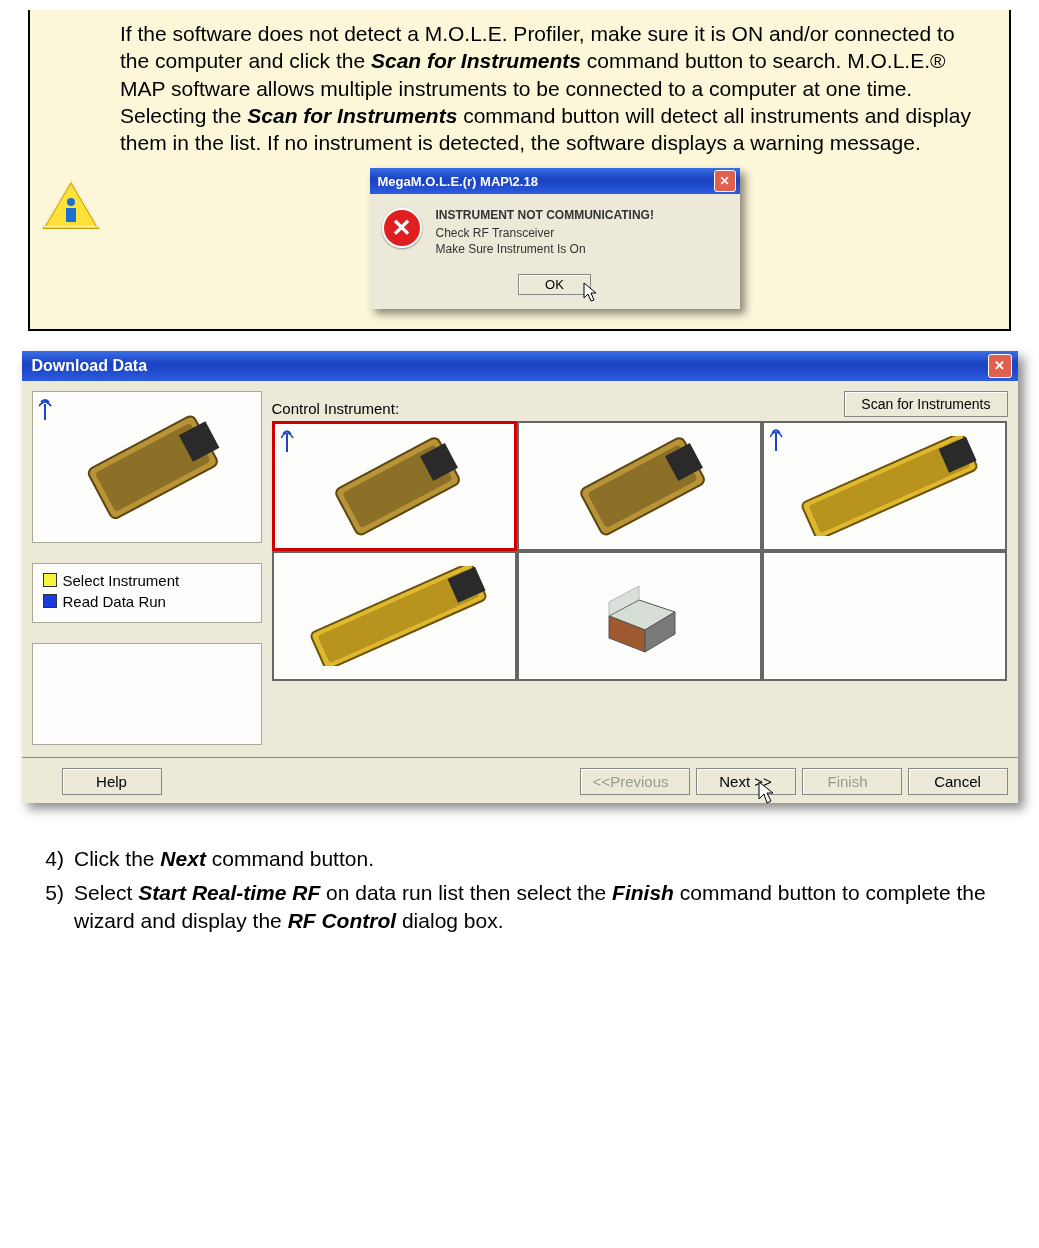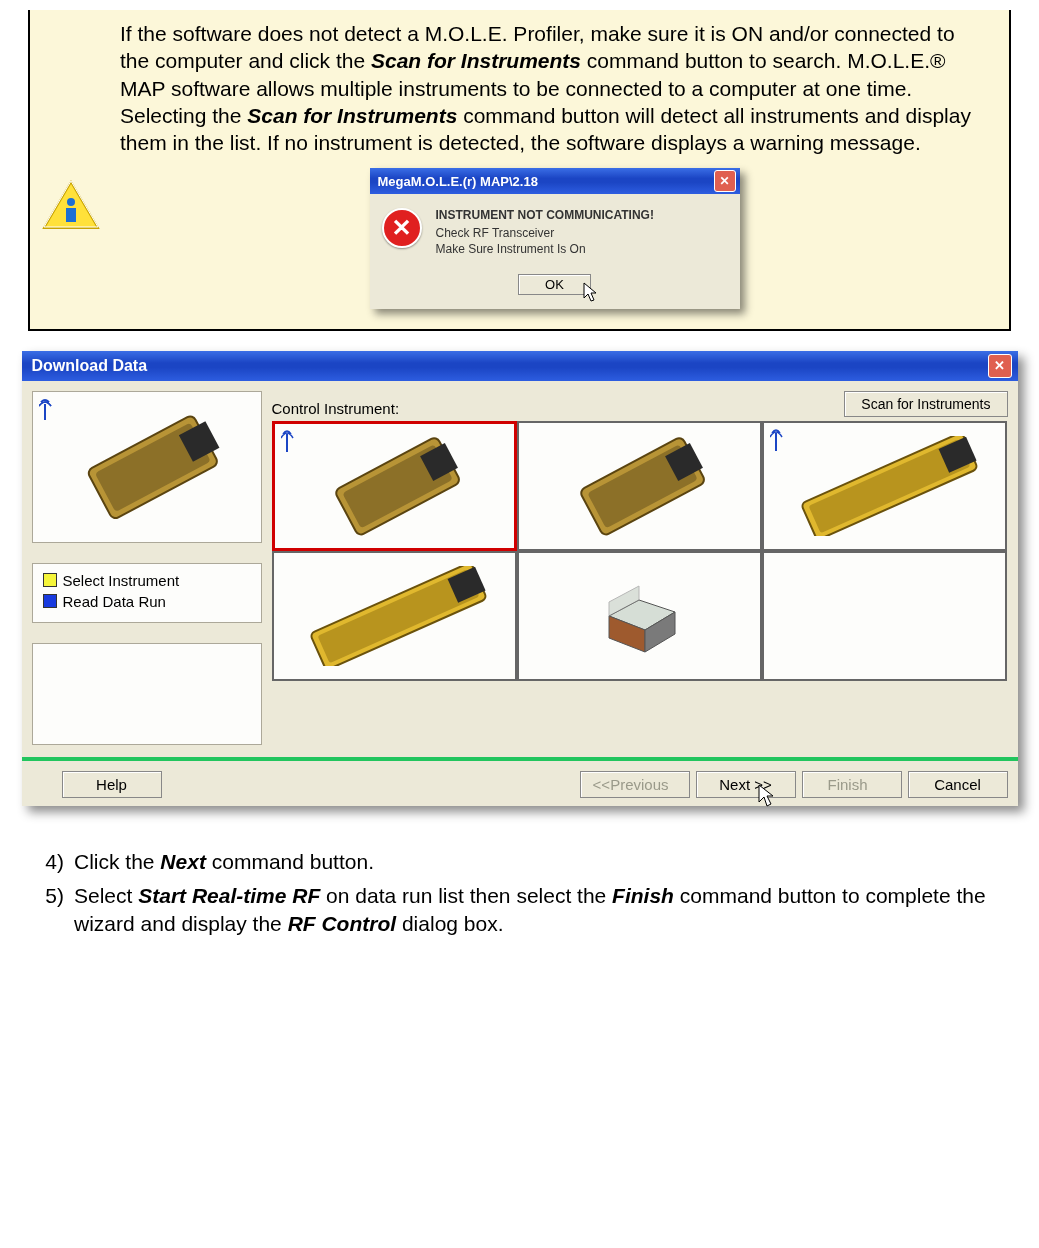--- a/index.html
+++ b/index.html
@@ -91,21 +91,21 @@
   .sq.y{background:#f5f53a;}
   .sq.b{background:#183adf;}
   .blankbox{height:100px;background:#fdfdfb;border:1px solid #aca899;}
   .mainarea{flex:1;position:relative;}
   .toprow{display:flex;justify-content:space-between;align-items:flex-end;margin-bottom:4px;}
   .toprow .lbl{font-size:15px;}
   .scanbtn{border:1px solid #888;background:#ece9d8;padding:4px 16px;font-size:14px;box-shadow:inset 1px 1px 0 #fff;}
   .grid{display:grid;grid-template-columns:repeat(3,1fr);grid-template-rows:repeat(2,130px);}
   .cell{border:2px solid #666;background:#fdfdfb;display:flex;align-items:center;justify-content:center;position:relative;}
   .cell.selected{border:3px solid #d00000;}
-  .bottomrow{display:flex;justify-content:flex-end;gap:6px;border-top:4px solid #22c55e;padding:10px 10px 8px 10px;position:relative;}
+  .bottomrow{display:flex;justify-content:flex-end;gap:6px;border-top:1px solid #22c55e;padding:10px 10px 8px 10px;position:relative;}
   .wizbtn{border:1px solid #888;background:#ece9d8;padding:4px 20px;font-size:15px;box-shadow:inset 1px 1px 0 #fff;min-width:100px;text-align:center;}
   .wizbtn.disabled{color:#9a9a8a;padding-left:12px;}
   .helpbtn{margin-right:auto;margin-left:30px;}
   .cursor-lg{position:absolute;right:238px;bottom:-4px;pointer-events:none;}
   
   
   .steps-list{margin:0 28px;}
   .step-item{display:flex;gap:10px;margin-bottom:6px;line-height:1.35;}
   .step-num{min-width:26px;text-align:right;}
   .step-txt b{font-weight:bold;font-style:italic;}

